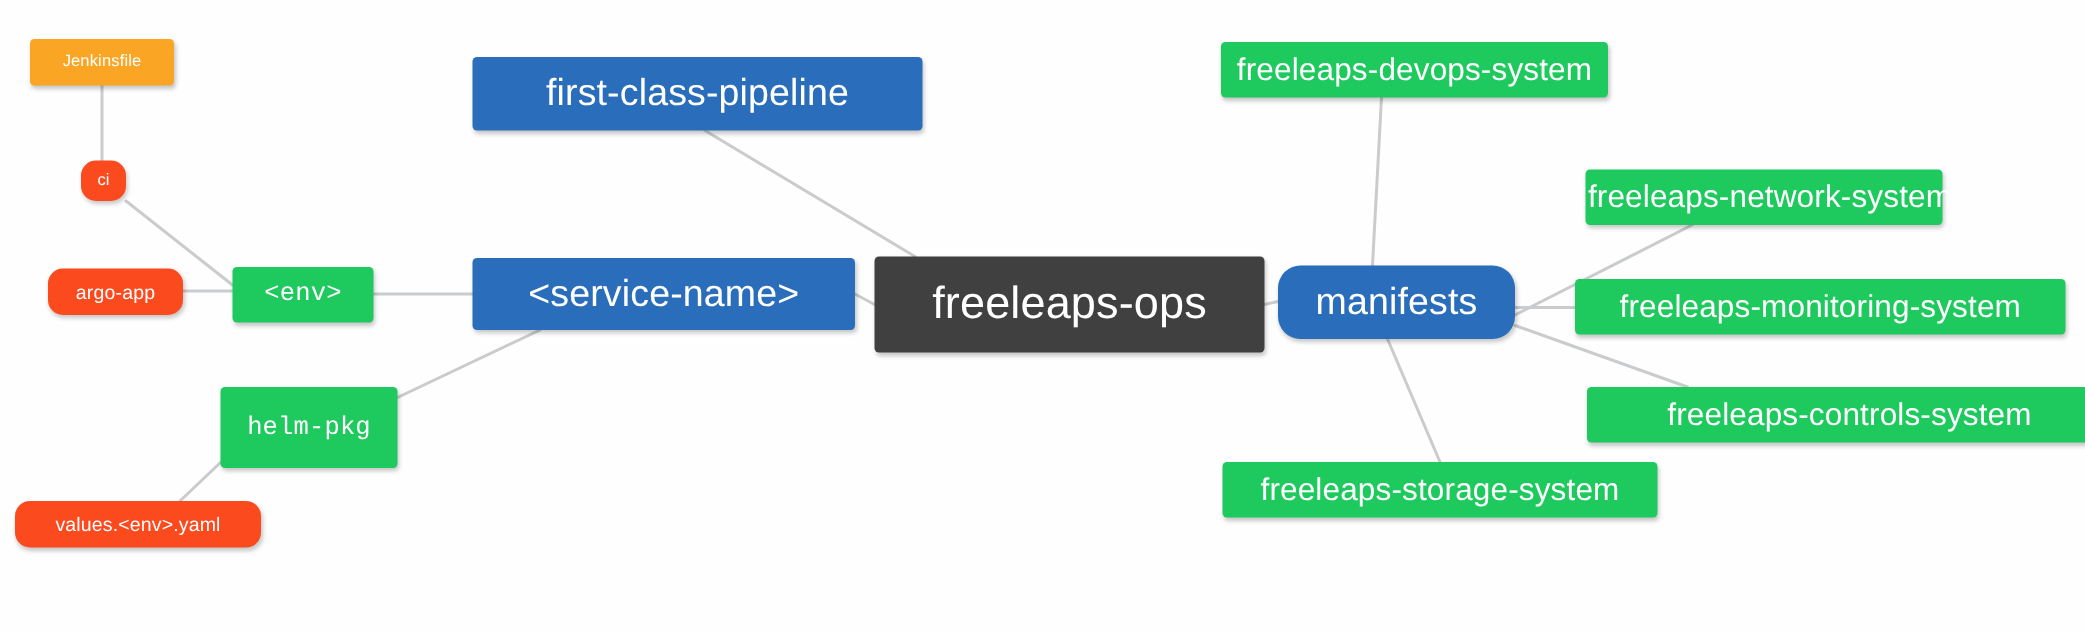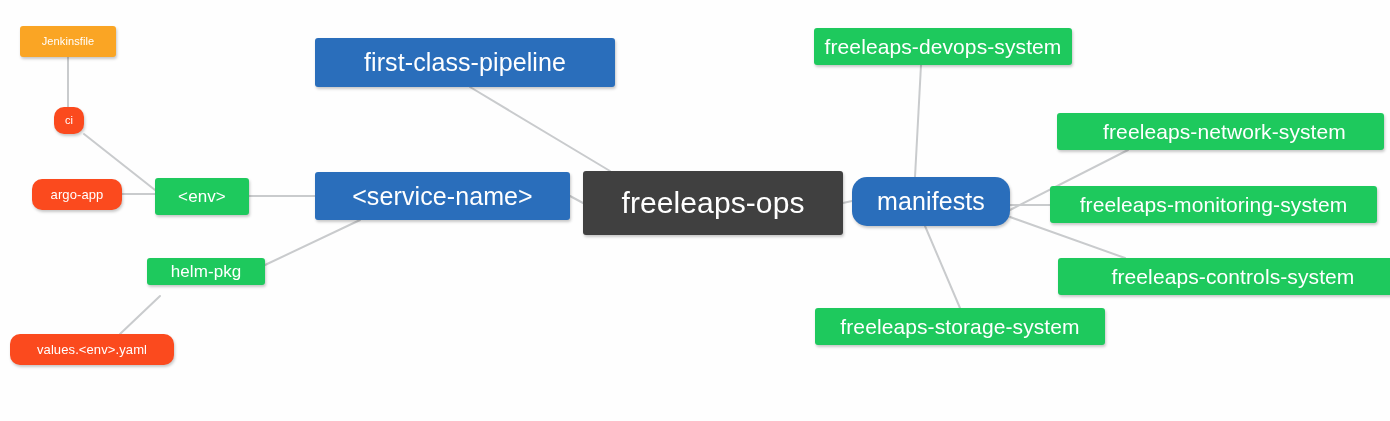--- a/index.html
+++ b/index.html
@@ -50,21 +50,21 @@
   .n-root    { background: #404040; }
   .n-blue    { background: #2a6ebb; }
   .n-green   { background: #1ec95d; }
   .n-red     { background: #fb4a1e; border-radius: 10px; }
   .n-orange  { background: #faa524; }
 
   
   .t-root  { font-size: 30px; }
   .t-l1    { font-size: 25px; }
   .t-l2    { font-size: 21px; }
-  .t-l3    { font-size: 17px; }
+  .t-l3    { font-size: 17px; font-family: Liberation Mono, monospace; }
   .t-l4    { font-size: 13px; }
   .t-l5    { font-size: 11px; }
 </style>
 </head>
 <body>
 
 <div id="mindmap-canvas">
   <svg id="edge-layer" viewBox="0 0 1390 421" xmlns="http://www.w3.org/2000/svg">
       <line x1="583" y1="203" x2="570" y2="196" stroke="#c9cbcd" stroke-width="2" stroke-linecap="round"></line>
       <line x1="610" y1="171" x2="470" y2="87" stroke="#c9cbcd" stroke-width="2" stroke-linecap="round"></line>
@@ -90,39 +90,39 @@
       </div>
       <div class="node n-blue t-l1" style="left: 852px; top: 177px; width: 158px; height: 49px; border-radius: 15px;">
         <span class="node-label">manifests</span>
       </div>
       <div class="node n-blue t-l1" style="left: 315px; top: 38px; width: 300px; height: 49px;">
         <span class="node-label">first-class-pipeline</span>
       </div>
       <div class="node n-green t-l3" style="left: 155px; top: 178px; width: 94px; height: 37px;">
         <span class="node-label">&lt;env&gt;</span>
       </div>
-      <div class="node n-green t-l3" style="left: 147px; top: 258px; width: 118px; height: 27px;">
+      <div class="node n-green t-l3" style="left: 147px; top: 258px; width: 118px; height: 54px;">
         <span class="node-label">helm-pkg</span>
       </div>
       <div class="node n-red t-l5" style="left: 54px; top: 107px; width: 30px; height: 27px;">
         <span class="node-label">ci</span>
       </div>
       <div class="node n-red t-l4" style="left: 32px; top: 179px; width: 90px; height: 31px;">
         <span class="node-label">argo-app</span>
       </div>
       <div class="node n-red t-l4" style="left: 10px; top: 334px; width: 164px; height: 31px;">
         <span class="node-label">values.&lt;env&gt;.yaml</span>
       </div>
       <div class="node n-orange t-l5" style="left: 20px; top: 26px; width: 96px; height: 31px;">
         <span class="node-label">Jenkinsfile</span>
       </div>
       <div class="node n-green t-l2" style="left: 800px; top: 28px; width: 258px; height: 37px; margin-left: 14px;">
         <span class="node-label">freeleaps-devops-system</span>
       </div>
-      <div class="node n-green t-l2" style="left: 1057px; top: 113px; width: 327px; height: 37px; padding-left: 18px;">
+      <div class="node n-green t-l2" style="left: 1057px; top: 113px; width: 238px; height: 37px; padding-left: 18px;">
         <span class="node-label">freeleaps-network-system</span>
       </div>
       <div class="node n-green t-l2" style="left: 1050px; top: 186px; width: 327px; height: 37px;">
         <span class="node-label">freeleaps-monitoring-system</span>
       </div>
       <div class="node n-green t-l2" style="left: 1058px; top: 258px; width: 350px; height: 37px;">
         <span class="node-label">freeleaps-controls-system</span>
       </div>
       <div class="node n-green t-l2" style="left: 815px; top: 308px; width: 290px; height: 37px; text-align: right;">
         <span class="node-label">freeleaps-storage-system</span>

